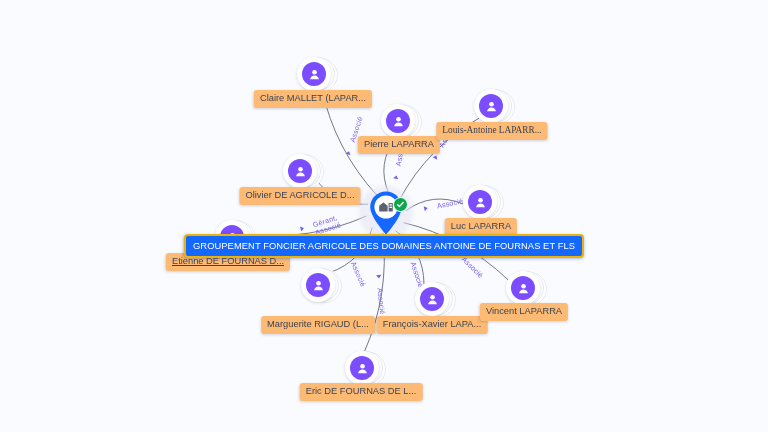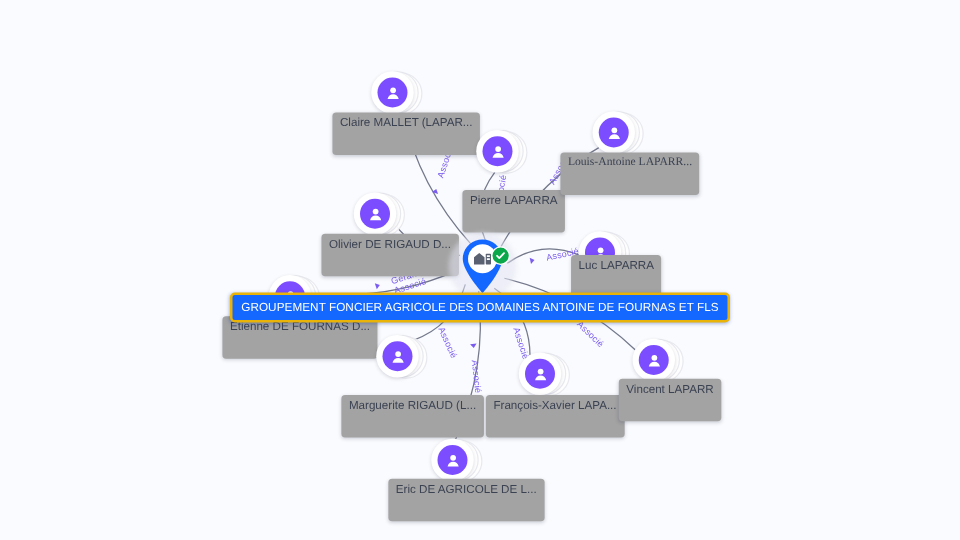--- a/index.html
+++ b/index.html
@@ -65,29 +65,28 @@
     width: 24px; height: 24px;
     border-radius: 50%;
     background: #7c4dff;
     display: flex; align-items: center; justify-content: center;
   }
   .avatar-inner svg { display: block; }
 
   .node-label {
     position: absolute;
     transform: translateX(-50%);
-    background: #a3a3a3;
+    background: #fdba74;
     color: #3b4252;
     font-size: 9.3px;
     line-height: 1;
-    padding: 4px 6px 21px 6px;
+    padding: 4px 6px 5px 6px;
     border-radius: 3px;
     white-space: nowrap;
     box-shadow: 0 1px 3px rgba(40,45,80,.20);
-    margin-left: 12px;
   }
 
   
   #company-node {
     position: absolute;
     width: 0; height: 0;
   }
   .pin-halo {
     position: absolute;
     left: -27px; top: -27px;
@@ -194,21 +193,21 @@
           <div class="avatar-disc">
             <div class="avatar-inner" style="background: rgb(124, 77, 255);">
               <svg viewBox="0 0 24 24" width="15" height="15">
                 <circle cx="12" cy="8.4" r="3.7" fill="#ffffff"></circle>
                 <path d="M4.9 19.6 C5.6 15.6 8.5 13.4 12 13.4 C15.5 13.4 18.4 15.6 19.1 19.6 Z" fill="#ffffff"></path>
               </svg>
             </div>
           </div>
         </div>
       </div>
-      <div class="node-label" style="left: 399px; top: 152px;">Pierre LAPARRA</div>
+      <div class="node-label" style="left: 399px; top: 136px;">Pierre LAPARRA</div>
       <div class="node" style="left: 491px; top: 106px;">
         <div class="avatar-wrap">
           <div class="stack-ring r1"></div>
           <div class="stack-ring r2"></div>
           <div class="avatar-disc">
             <div class="avatar-inner" style="background: rgb(124, 77, 255);">
               <svg viewBox="0 0 24 24" width="15" height="15">
                 <circle cx="12" cy="8.4" r="3.7" fill="#ffffff"></circle>
                 <path d="M4.9 19.6 C5.6 15.6 8.5 13.4 12 13.4 C15.5 13.4 18.4 15.6 19.1 19.6 Z" fill="#ffffff"></path>
               </svg>
@@ -224,51 +223,51 @@
           <div class="avatar-disc">
             <div class="avatar-inner" style="background: rgb(124, 77, 255);">
               <svg viewBox="0 0 24 24" width="15" height="15">
                 <circle cx="12" cy="8.4" r="3.7" fill="#ffffff"></circle>
                 <path d="M4.9 19.6 C5.6 15.6 8.5 13.4 12 13.4 C15.5 13.4 18.4 15.6 19.1 19.6 Z" fill="#ffffff"></path>
               </svg>
             </div>
           </div>
         </div>
       </div>
-      <div class="node-label" style="left: 300px; top: 187px;">Olivier DE RIGAUD D...</div>
+      <div class="node-label" style="left: 300px; top: 187px;">Olivier DE AGRICOLE D...</div>
       <div class="node" style="left: 480px; top: 202px;">
         <div class="avatar-wrap">
           <div class="stack-ring r1"></div>
           <div class="stack-ring r2"></div>
           <div class="avatar-disc">
             <div class="avatar-inner" style="background: rgb(124, 77, 255);">
               <svg viewBox="0 0 24 24" width="15" height="15">
                 <circle cx="12" cy="8.4" r="3.7" fill="#ffffff"></circle>
                 <path d="M4.9 19.6 C5.6 15.6 8.5 13.4 12 13.4 C15.5 13.4 18.4 15.6 19.1 19.6 Z" fill="#ffffff"></path>
               </svg>
             </div>
           </div>
         </div>
       </div>
-      <div class="node-label" style="left: 481px; top: 204px;">Luc LAPARRA</div>
+      <div class="node-label" style="left: 481px; top: 218px;">Luc LAPARRA</div>
       <div class="node" style="left: 232px; top: 237px;">
         <div class="avatar-wrap">
           <div class="stack-ring r1"></div>
           <div class="stack-ring r2"></div>
           <div class="avatar-disc">
             <div class="avatar-inner" style="background: rgb(124, 77, 255);">
               <svg viewBox="0 0 24 24" width="15" height="15">
                 <circle cx="12" cy="8.4" r="3.7" fill="#ffffff"></circle>
                 <path d="M4.9 19.6 C5.6 15.6 8.5 13.4 12 13.4 C15.5 13.4 18.4 15.6 19.1 19.6 Z" fill="#ffffff"></path>
               </svg>
             </div>
           </div>
         </div>
       </div>
-      <div class="node-label" style="left: 228px; top: 253px;">Etienne DE FOURNAS D...</div>
+      <div class="node-label" style="left: 228px; top: 253px; text-decoration: underline;">Etienne DE FOURNAS D...</div>
       <div class="node" style="left: 318px; top: 285px;">
         <div class="avatar-wrap">
           <div class="stack-ring r1"></div>
           <div class="stack-ring r2"></div>
           <div class="avatar-disc">
             <div class="avatar-inner" style="background: rgb(124, 77, 255);">
               <svg viewBox="0 0 24 24" width="15" height="15">
                 <circle cx="12" cy="8.4" r="3.7" fill="#ffffff"></circle>
                 <path d="M4.9 19.6 C5.6 15.6 8.5 13.4 12 13.4 C15.5 13.4 18.4 15.6 19.1 19.6 Z" fill="#ffffff"></path>
               </svg>
@@ -299,36 +298,36 @@
           <div class="avatar-disc">
             <div class="avatar-inner" style="background: rgb(124, 77, 255);">
               <svg viewBox="0 0 24 24" width="15" height="15">
                 <circle cx="12" cy="8.4" r="3.7" fill="#ffffff"></circle>
                 <path d="M4.9 19.6 C5.6 15.6 8.5 13.4 12 13.4 C15.5 13.4 18.4 15.6 19.1 19.6 Z" fill="#ffffff"></path>
               </svg>
             </div>
           </div>
         </div>
       </div>
-      <div class="node-label" style="left: 524px; top: 303px;">Vincent LAPARR</div>
+      <div class="node-label" style="left: 524px; top: 303px;">Vincent LAPARRA</div>
       <div class="node" style="left: 362px; top: 368px;">
         <div class="avatar-wrap">
           <div class="stack-ring r1"></div>
           <div class="stack-ring r2"></div>
           <div class="avatar-disc">
             <div class="avatar-inner" style="background: rgb(124, 77, 255);">
               <svg viewBox="0 0 24 24" width="15" height="15">
                 <circle cx="12" cy="8.4" r="3.7" fill="#ffffff"></circle>
                 <path d="M4.9 19.6 C5.6 15.6 8.5 13.4 12 13.4 C15.5 13.4 18.4 15.6 19.1 19.6 Z" fill="#ffffff"></path>
               </svg>
             </div>
           </div>
         </div>
       </div>
-      <div class="node-label" style="left: 361px; top: 383px;">Eric DE AGRICOLE DE L...</div>
+      <div class="node-label" style="left: 361px; top: 383px;">Eric DE FOURNAS DE L...</div>
     </div>
 
   <div id="company-node" style="left: 386px; top: 213px;">
     <div class="pin-halo"></div>
     <div class="pin">
       <svg viewBox="0 0 38 46" width="38" height="46">
         <path d="M19 1.5 C10.2 1.5 3.2 8.4 3.2 17 C3.2 27.2 19 44.5 19 44.5 C19 44.5 34.8 27.2 34.8 17 C34.8 8.4 27.8 1.5 19 1.5 Z" fill="#1467ff"></path>
         <circle cx="19" cy="17" r="11.6" fill="#ffffff"></circle>
         <g fill="#5a6170">
           <path d="M12.2 21.6 L12.2 15.8 L16.4 12.4 L20.6 15.8 L20.6 21.6 Z"></path>

